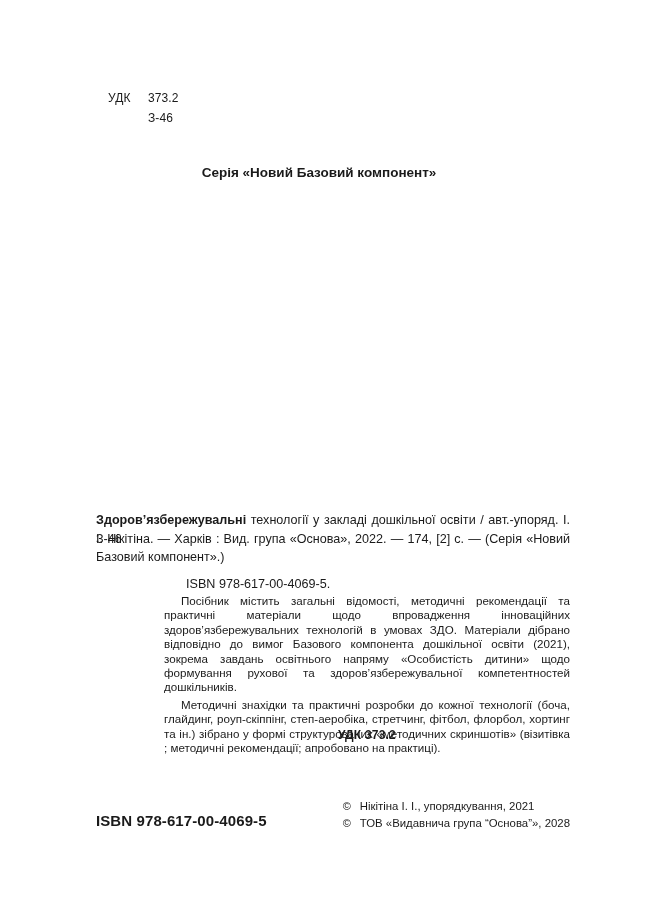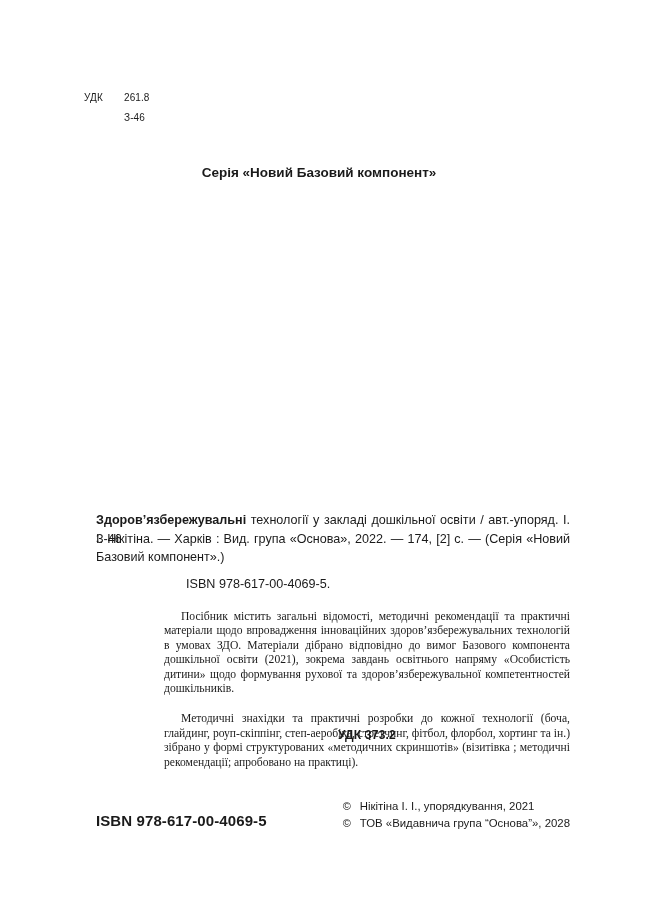--- a/index.html
+++ b/index.html
@@ -19,23 +19,23 @@
   }
 
   .page {
     position: absolute;
     inset: 0;
   }
 
   
   .udc-block {
     position: absolute;
-    left: 84px;
+    left: 108px;
     top: 88px;
-    font-size: 10px;
+    font-size: 12px;
     line-height: 20px;
     letter-spacing: 0.1px;
   }
   .udc-row {
     display: flex;
     white-space: pre;
   }
   .udc-label {
     width: 40px;
   }
@@ -100,24 +100,23 @@
     position: absolute;
     left: 164px;
     top: 594px;
     width: 406px;
     font-size: 11.6px;
     line-height: 14.4px;
     text-align: justify;
     text-justify: inter-word;
   }
   .annotation p {
-    margin: 16px 0 3px 0;
+    margin: 0 0 3px 0;
     text-indent: 17px;
     hyphens: manual;
-    font-family: Liberation Serif, serif;
   }
   .annotation p:last-child {
     margin-bottom: 0;
   }
 
   
   .udc-bottom {
     position: absolute;
     left: 164px;
     top: 728px;
@@ -166,21 +165,21 @@
   }
 </style>
 </head>
 <body>
 
 <div class="page">
 
   <div class="udc-block">
     <div class="udc-row">
       <span class="udc-label">УДК</span>
-      <span class="udc-value">261.8</span>
+      <span class="udc-value">373.2</span>
     </div>
     <span class="udc-code2">З-46</span>
   </div>
 
   <div class="series-block">
     <span class="series-line">Серія «Новий Базовий компонент»</span>
   </div>
 
   <div class="biblio">
     <span class="shelf-mark">З-46</span>

